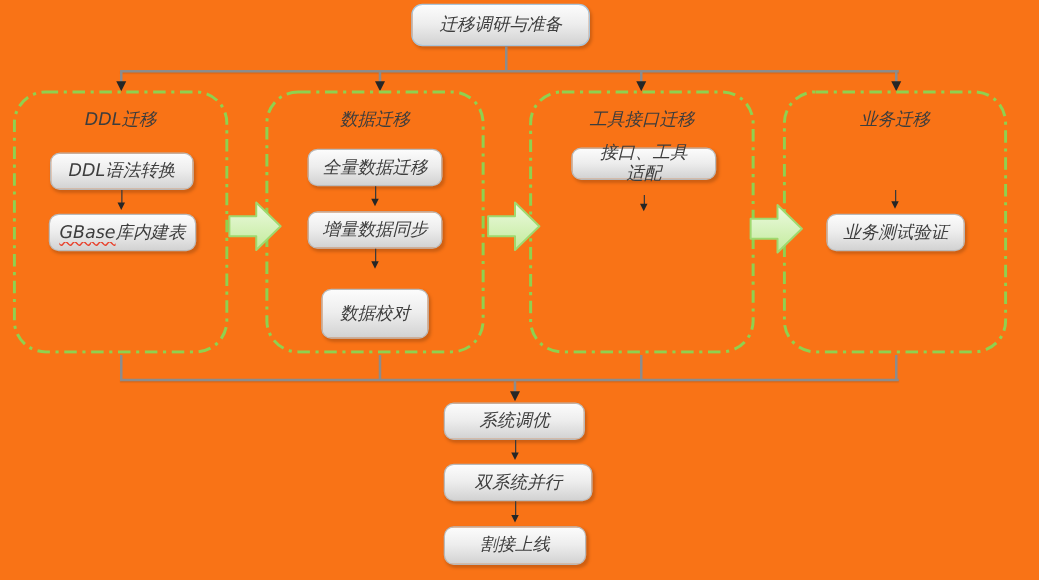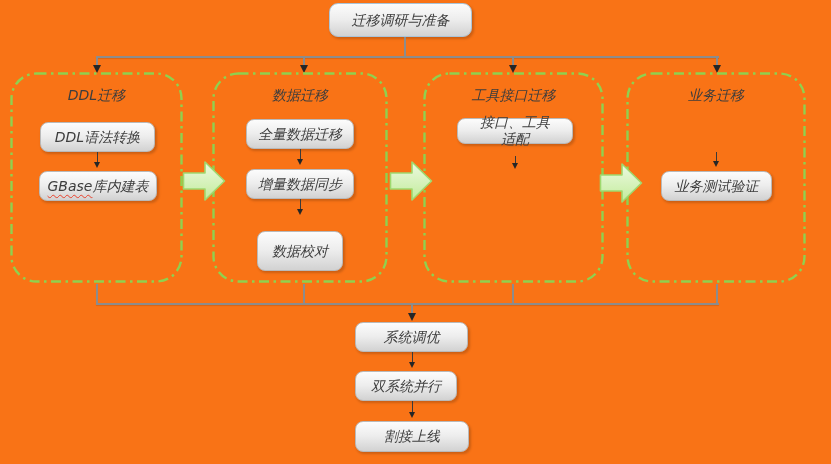--- a/index.html
+++ b/index.html
@@ -146,21 +146,21 @@
   <div class="cline v" style="left:716px;top:284px;height:20px;"></div>
   <div class="cline h" style="left:96px;top:303px;width:623px;"></div>
   <div class="cline v" style="left:411px;top:305px;height:9px;"></div>
   <div class="chead" style="left:407.5px;top:313px;"></div>
 
   <div class="node" style="left:355px;top:322px;width:113px;height:30px;">
     <span>系统调优</span>
   </div>
   <div class="mini-line" style="left:411.5px;top:352px;height:11px;"></div>
   <div class="mini-head" style="left:408.5px;top:362px;"></div>
-  <div class="node" style="left:355px;top:371px;width:102px;height:30px;">
+  <div class="node" style="left:355px;top:371px;width:119px;height:30px;">
     <span>双系统并行</span>
   </div>
   <div class="mini-line" style="left:411.5px;top:401px;height:12px;"></div>
   <div class="mini-head" style="left:408.5px;top:412px;"></div>
   <div class="node" style="left:355px;top:421px;width:114px;height:31px;">
     <span>割接上线</span>
   </div>
 
 </div>
 

